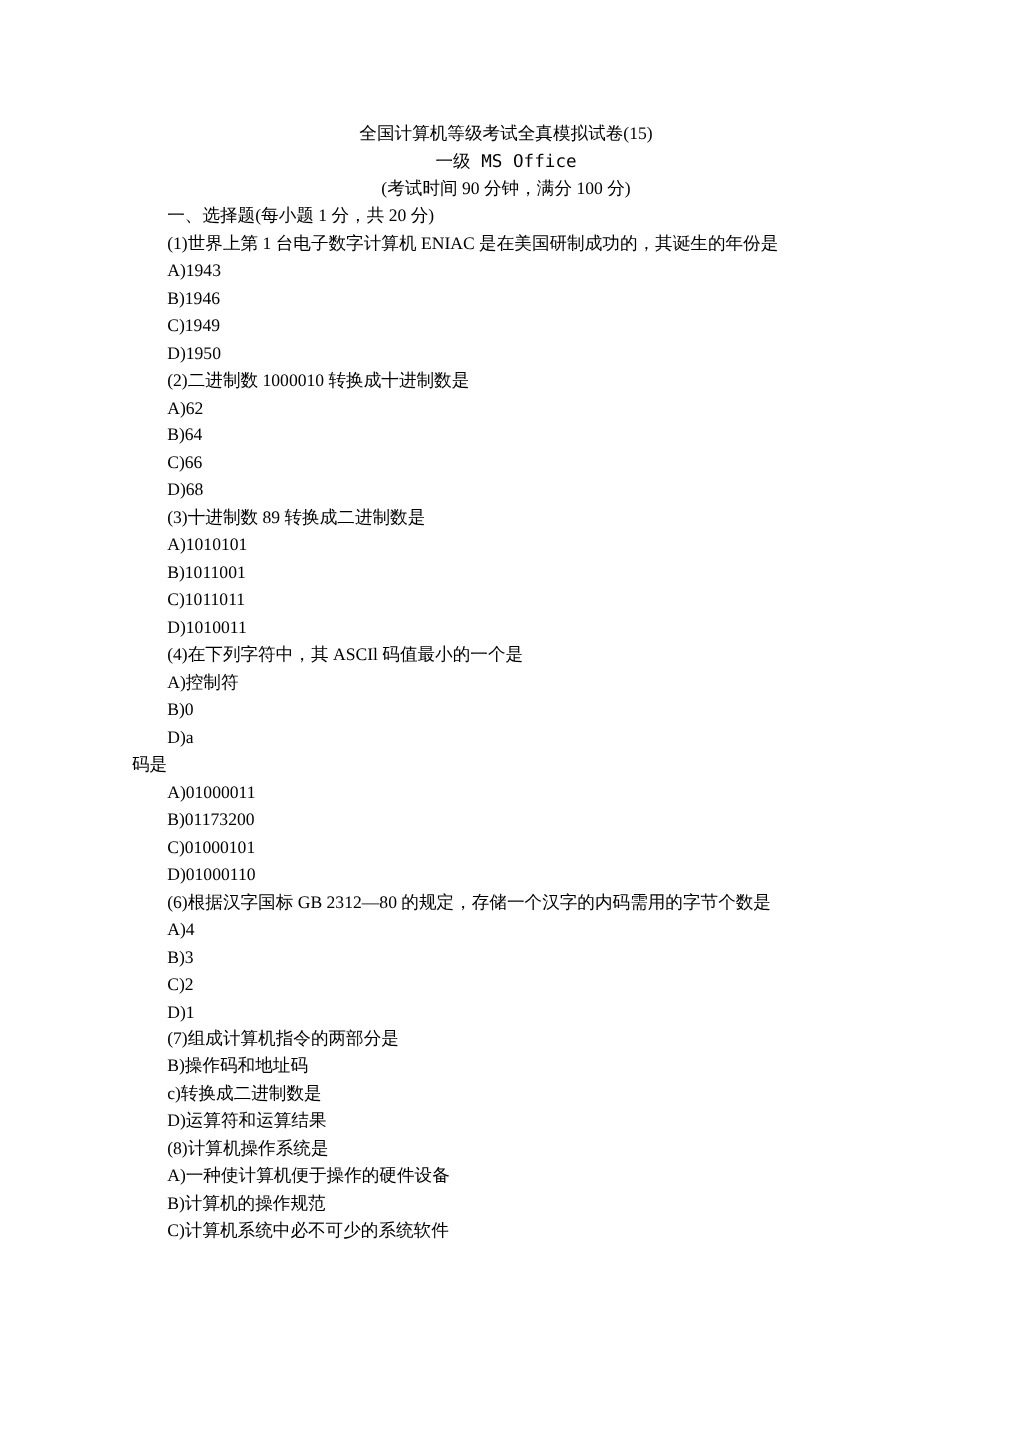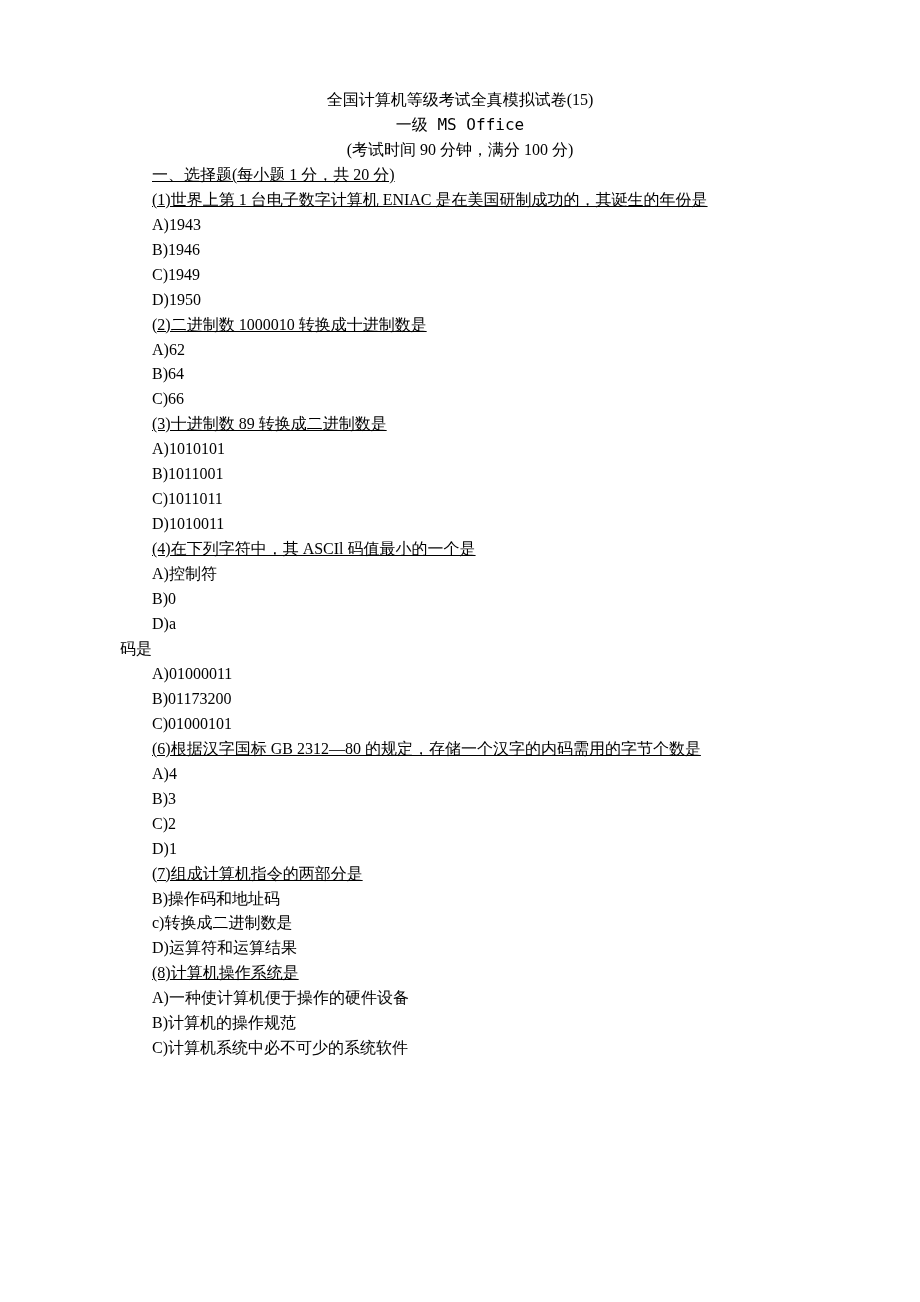--- a/index.html
+++ b/index.html
@@ -6,30 +6,29 @@
       margin: 0;
       padding: 0;
       background: #fff;
       font-family: "SimSun", "宋体", serif;
       font-size: 16px;
       color: #000;
     }
     .page {
       width: 920px;
       min-height: 1302px;
-      padding: 88px 120px 80px 120px;
+      padding: 110px 120px 80px 120px;
       box-sizing: border-box;
       line-height: 1.56;
     }
     .center {
       text-align: center;
     }
     .indent0 {
       text-indent: 2em;
-      text-decoration: underline;
     }
     .indent-opt {
       text-indent: 2em;
     }
     .line {
       white-space: pre-wrap;
     }
     .mono-seg {
       font-family: "SimSun", "宋体", monospace;
     }
@@ -47,36 +46,38 @@
   <div class="indent0 line">(1)世界上第 1 台电子数字计算机 ENIAC 是在美国研制成功的，其诞生的年份是</div>
   <div class="indent-opt line">A)1943</div>
   <div class="indent-opt line">B)1946</div>
   <div class="indent-opt line">C)1949</div>
   <div class="indent-opt line">D)1950</div>
 
   <div class="indent0 line">(2)二进制数 1000010 转换成十进制数是</div>
   <div class="indent-opt line">A)62</div>
   <div class="indent-opt line">B)64</div>
   <div class="indent-opt line">C)66</div>
+  <div class="indent-opt line">D)68</div>
 
   <div class="indent0 line">(3)十进制数 89 转换成二进制数是</div>
   <div class="indent-opt line">A)1010101</div>
   <div class="indent-opt line">B)1011001</div>
   <div class="indent-opt line">C)1011011</div>
   <div class="indent-opt line">D)1010011</div>
 
   <div class="indent0 line">(4)在下列字符中，其 ASCIl 码值最小的一个是</div>
   <div class="indent-opt line">A)控制符</div>
   <div class="indent-opt line">B)0</div>
   <div class="indent-opt line">D)a</div>
 
   <div class="line">码是</div>
   <div class="indent-opt line">A)01000011</div>
   <div class="indent-opt line">B)01173200</div>
   <div class="indent-opt line">C)01000101</div>
+  <div class="indent-opt line">D)01000110</div>
 
   <div class="indent0 line">(6)根据汉字国标 GB 2312—80 的规定，存储一个汉字的内码需用的字节个数是</div>
   <div class="indent-opt line">A)4</div>
   <div class="indent-opt line">B)3</div>
   <div class="indent-opt line">C)2</div>
   <div class="indent-opt line">D)1</div>
 
   <div class="indent0 line">(7)组成计算机指令的两部分是</div>
   <div class="indent-opt line">B)操作码和地址码</div>
   <div class="indent-opt line">c)转换成二进制数是</div>

